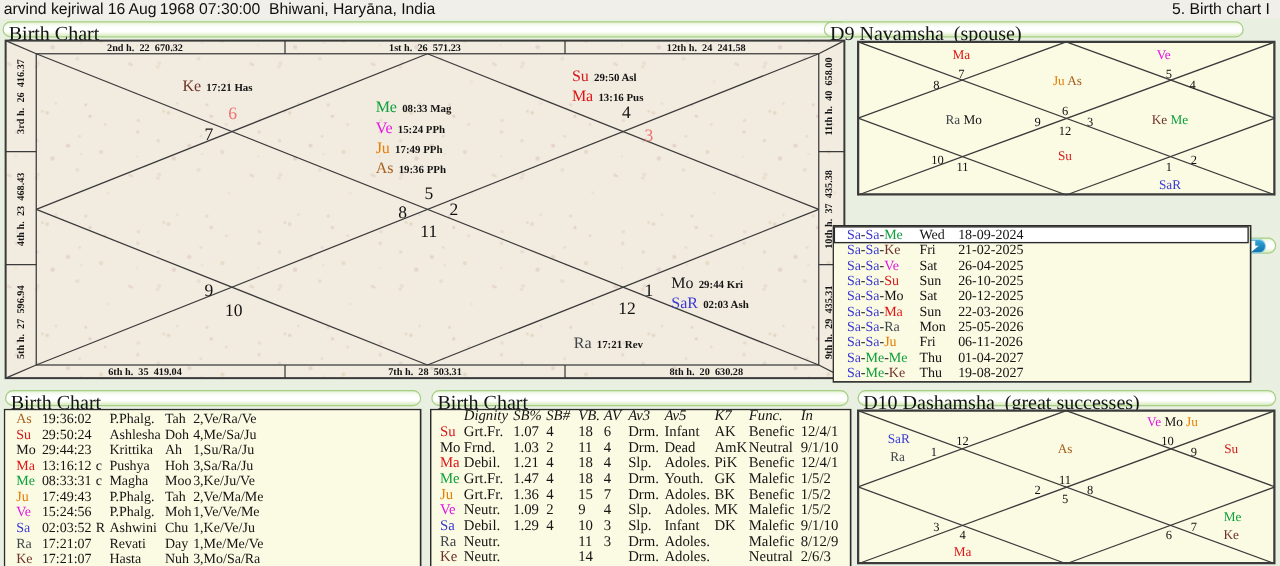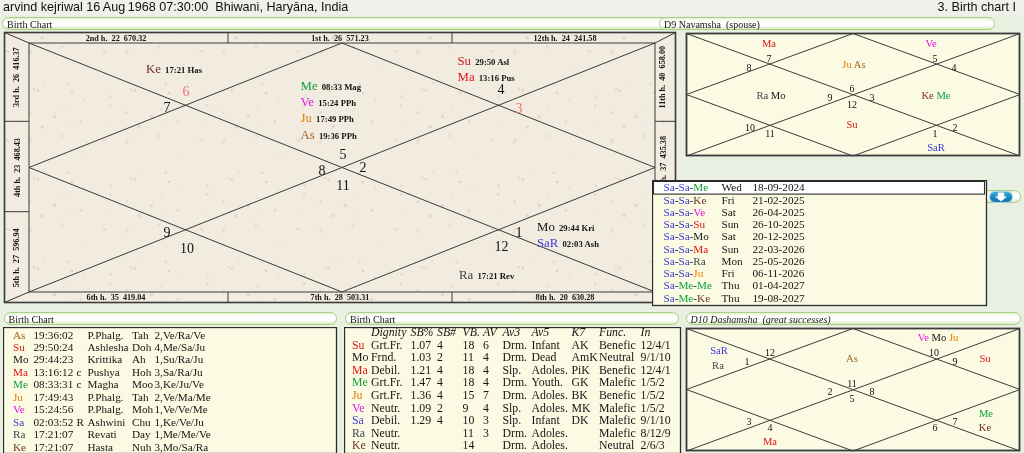--- a/index.html
+++ b/index.html
@@ -1,20 +1,20 @@
 <!DOCTYPE html>
 <html><head><meta charset="utf-8"><style>
 html,body{margin:0;padding:0;}
 body{width:1024px;height:453px;position:relative;background:#e9f0e2;overflow:hidden;
  font-family:"Liberation Sans",sans-serif;}
 .pill{position:absolute;height:13px;border:1.5px solid #a5cf82;border-radius:8px;
  background:linear-gradient(180deg,#e4f2d2 0%,#f7fcf2 18%,#ffffff 40%,#ffffff 68%,#e6f2d4 88%,#d9ecc2 100%);
  box-sizing:border-box;}
 .ptxt{position:absolute;left:4px;top:0.9px;font-family:"Liberation Serif",serif;
- font-size:10px;color:#141414;white-space:pre;}
+ font-size:16px;color:#141414;white-space:pre;}
 .abs{position:absolute;}
 </style></head><body>
 <svg width="0" height="0" style="position:absolute">
     <defs>
 <pattern id="paper" patternUnits="userSpaceOnUse" width="97" height="89">
 <rect width="97" height="89" fill="#f2ebdf"></rect>
         <circle cx="61.7" cy="3.2" r="1.0" fill="#dbd6cf" fill-opacity="0.5"></circle>
         <circle cx="10.7" cy="65.4" r="1.4" fill="#e0d0cb" fill-opacity="0.6"></circle>
         <circle cx="3.8" cy="20.0" r="1.3" fill="#e2cfc4" fill-opacity="0.65"></circle>
         <circle cx="69.0" cy="62.0" r="1.2" fill="#d9bfb4" fill-opacity="0.66"></circle>
@@ -39,21 +39,21 @@
 </pattern>
 <filter id="nz" x="0" y="0" width="100%" height="100%">
 <feTurbulence type="fractalNoise" baseFrequency="0.16" numOctaves="3" seed="11" stitchTiles="stitch"></feTurbulence>
 <feColorMatrix type="matrix" values="0 0 0 0 0.86  0 0 0 0 0.77  0 0 0 0 0.72  1.7 0 0 -0.9 0"></feColorMatrix>
 <feComposite operator="in" in2="SourceGraphic"></feComposite>
 </filter>
 </defs>
   </svg>
 <div class="abs" style="left:0;top:0;width:1024px;height:15px;background:#f0efe9;">
 <span class="abs" style="left:3px;top:0px;font-size:12.6px;color:#101010;">arvind kejriwal 16 Aug 1968 07:30:00&nbsp;&nbsp;Bhiwani, Haryāna, India</span>
-<span class="abs" style="right:8px;top:0px;font-size:12.6px;color:#101010;">3. Birth chart I</span>
+<span class="abs" style="right:8px;top:0px;font-size:12.6px;color:#101010;">5. Birth chart I</span>
 </div>
 <div class="pill" style="left:2px;top:17px;width:675px;">
     <span class="ptxt">Birth Chart</span>
   </div>
 <div class="abs" style="left:3px;top:31px;"><svg width="675" height="274" viewBox="0 0 675 274" font-family="'Liberation Serif',serif">
       <rect x="1.5" y="1.5" width="671" height="270" fill="url(#paper)" stroke="#3b3b3b" stroke-width="1.6"></rect>
       <rect x="26" y="12" width="626" height="249" fill="none" stroke="#3b3b3b" stroke-width="1"></rect>
       <line x1="1.5" y1="1.5" x2="26" y2="12" stroke="#3b3b3b" stroke-width="1"></line>
       <line x1="672.5" y1="1.5" x2="652" y2="12" stroke="#3b3b3b" stroke-width="1"></line>
       <line x1="1.5" y1="271.5" x2="26" y2="261" stroke="#3b3b3b" stroke-width="1"></line>
@@ -157,21 +157,21 @@
           <path d="M11 0.5 L17 5.5 L14.2 5.5 L14.2 9.5 L7.8 9.5 L7.8 5.5 L5 5.5 Z" fill="#fff"></path>
         </svg>
       </div>
       <div style="position:absolute;left:83px;top:0.5px;width:24px;height:12px;border-radius:6px;background:linear-gradient(180deg,#3fa9d9 0%,#1e8ec4 45%,#1373ad 100%);border:1px solid #9fd4ea;box-sizing:border-box;overflow:hidden;">
         <svg width="22" height="10" viewBox="0 0 22 10" style="display:block;margin:0 auto;">
           <path d="M11 9.5 L17 4.5 L14.2 4.5 L14.2 0.5 L7.8 0.5 L7.8 4.5 L5 4.5 Z" fill="#fff"></path>
         </svg>
       </div>
     </div>
   </div>
-<div class="abs" style="left:652px;top:180px;"><svg width="336" height="127" viewBox="0 0 336 127" font-family="'Liberation Serif',serif">
+<div class="abs" style="left:666px;top:180px;"><svg width="336" height="127" viewBox="0 0 336 127" font-family="'Liberation Serif',serif">
       <rect x="0.5" y="0.5" width="334" height="125" fill="#fbfbe4" stroke="#2b2b2b" stroke-width="1.3"></rect>
       <rect x="1.5" y="1.5" width="331" height="12.6" fill="#ffffff" stroke="#2b2b2b" stroke-width="1.1"></rect>
       <text x="11.5" y="11.30" font-size="11.2"><tspan fill="#3a3ad2">Sa</tspan><tspan fill="#141414">-</tspan><tspan fill="#3a3ad2">Sa</tspan><tspan fill="#141414">-</tspan><tspan fill="#0ea03c">Me</tspan></text>
       <text x="69.5" y="11.30" font-size="11.2" fill="#141414">Wed</text>
       <text x="100.5" y="11.30" font-size="11.2" fill="#141414">18-09-2024</text>
       <text x="11.5" y="23.55" font-size="11.2"><tspan fill="#3a3ad2">Sa</tspan><tspan fill="#141414">-</tspan><tspan fill="#3a3ad2">Sa</tspan><tspan fill="#141414">-</tspan><tspan fill="#6e3128">Ke</tspan></text>
       <text x="69.5" y="23.55" font-size="11.2" fill="#141414">Fri</text>
       <text x="100.5" y="23.55" font-size="11.2" fill="#141414">21-02-2025</text>
       <text x="11.5" y="35.80" font-size="11.2"><tspan fill="#3a3ad2">Sa</tspan><tspan fill="#141414">-</tspan><tspan fill="#3a3ad2">Sa</tspan><tspan fill="#141414">-</tspan><tspan fill="#e315e3">Ve</tspan></text>
       <text x="69.5" y="35.80" font-size="11.2" fill="#141414">Sat</text>
@@ -191,21 +191,21 @@
       <text x="11.5" y="97.05" font-size="11.2"><tspan fill="#3a3ad2">Sa</tspan><tspan fill="#141414">-</tspan><tspan fill="#3a3ad2">Sa</tspan><tspan fill="#141414">-</tspan><tspan fill="#e77c00">Ju</tspan></text>
       <text x="69.5" y="97.05" font-size="11.2" fill="#141414">Fri</text>
       <text x="100.5" y="97.05" font-size="11.2" fill="#141414">06-11-2026</text>
       <text x="11.5" y="109.30" font-size="11.2"><tspan fill="#3a3ad2">Sa</tspan><tspan fill="#141414">-</tspan><tspan fill="#0ea03c">Me</tspan><tspan fill="#141414">-</tspan><tspan fill="#0ea03c">Me</tspan></text>
       <text x="69.5" y="109.30" font-size="11.2" fill="#141414">Thu</text>
       <text x="100.5" y="109.30" font-size="11.2" fill="#141414">01-04-2027</text>
       <text x="11.5" y="121.55" font-size="11.2"><tspan fill="#3a3ad2">Sa</tspan><tspan fill="#141414">-</tspan><tspan fill="#0ea03c">Me</tspan><tspan fill="#141414">-</tspan><tspan fill="#6e3128">Ke</tspan></text>
       <text x="69.5" y="121.55" font-size="11.2" fill="#141414">Thu</text>
       <text x="100.5" y="121.55" font-size="11.2" fill="#141414">19-08-2027</text>
     </svg></div>
-<div class="pill" style="left:685.5px;top:312.3px;width:335.5px;font-style:italic;">
+<div class="pill" style="left:685.5px;top:312.3px;width:335.5px;">
     <span class="ptxt">D10 Dashamsha&nbsp;&nbsp;(great successes)</span>
   </div>
 <div class="abs" style="left:685px;top:327px;"><svg width="337" height="126" viewBox="0 0 337 126" font-family="'Liberation Serif',serif">
       <rect x="1.5" y="1.5" width="333" height="122" fill="#fbfbe4" stroke="#3b3b3b" stroke-width="1.8"></rect>
       <line x1="1.5" y1="1.5" x2="335" y2="124" stroke="#3b3b3b" stroke-width="1"></line>
       <line x1="335" y1="1.5" x2="1.5" y2="124" stroke="#3b3b3b" stroke-width="1"></line>
       <line x1="168" y1="1.5" x2="335" y2="62.5" stroke="#3b3b3b" stroke-width="1"></line>
       <line x1="335" y1="62.5" x2="168" y2="124" stroke="#3b3b3b" stroke-width="1"></line>
       <line x1="168" y1="124" x2="1.5" y2="62.5" stroke="#3b3b3b" stroke-width="1"></line>
       <line x1="1.5" y1="62.5" x2="168" y2="1.5" stroke="#3b3b3b" stroke-width="1"></line>

